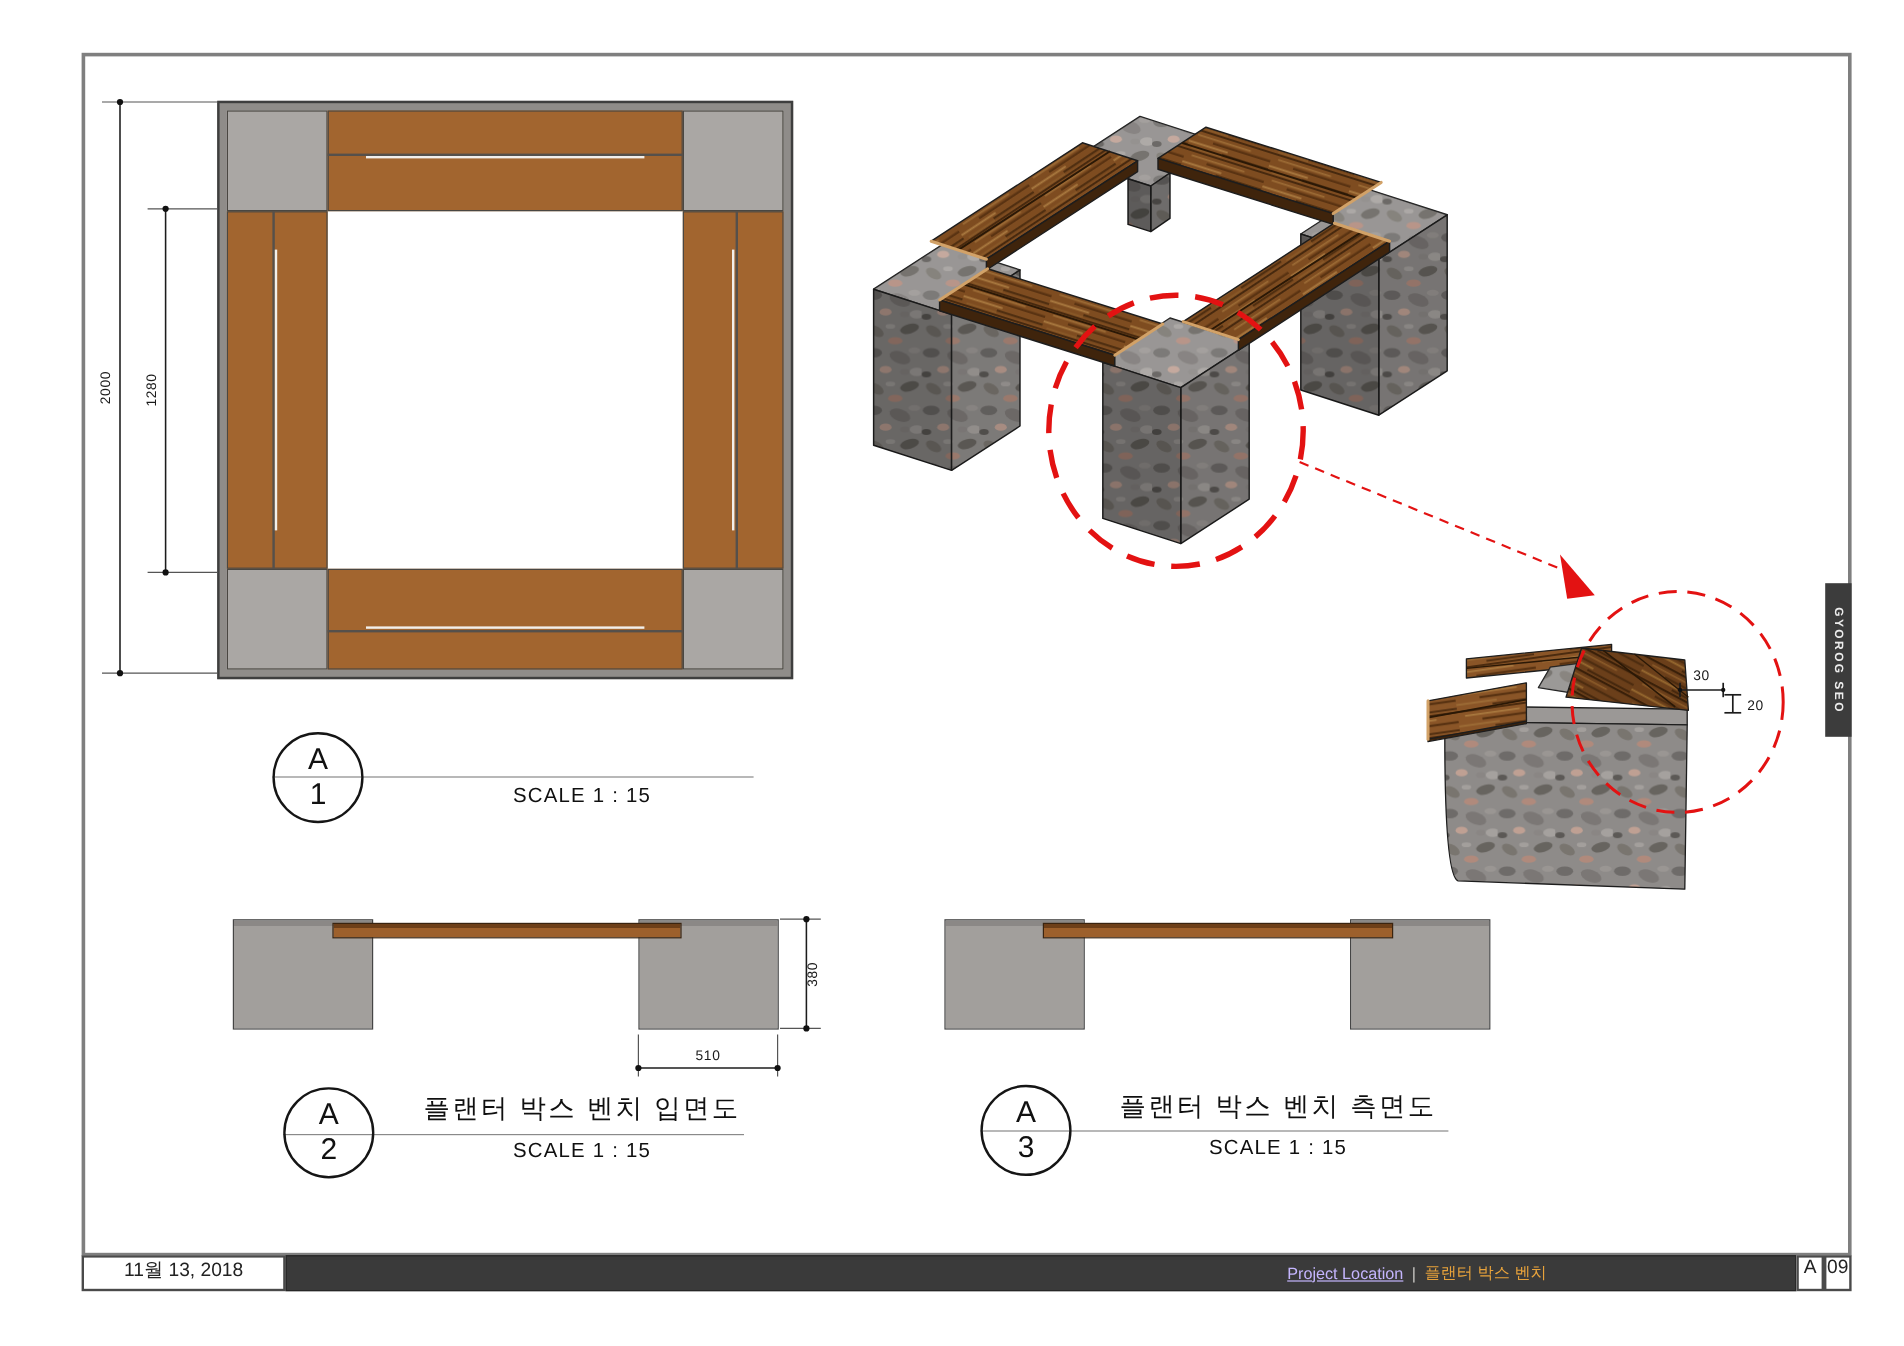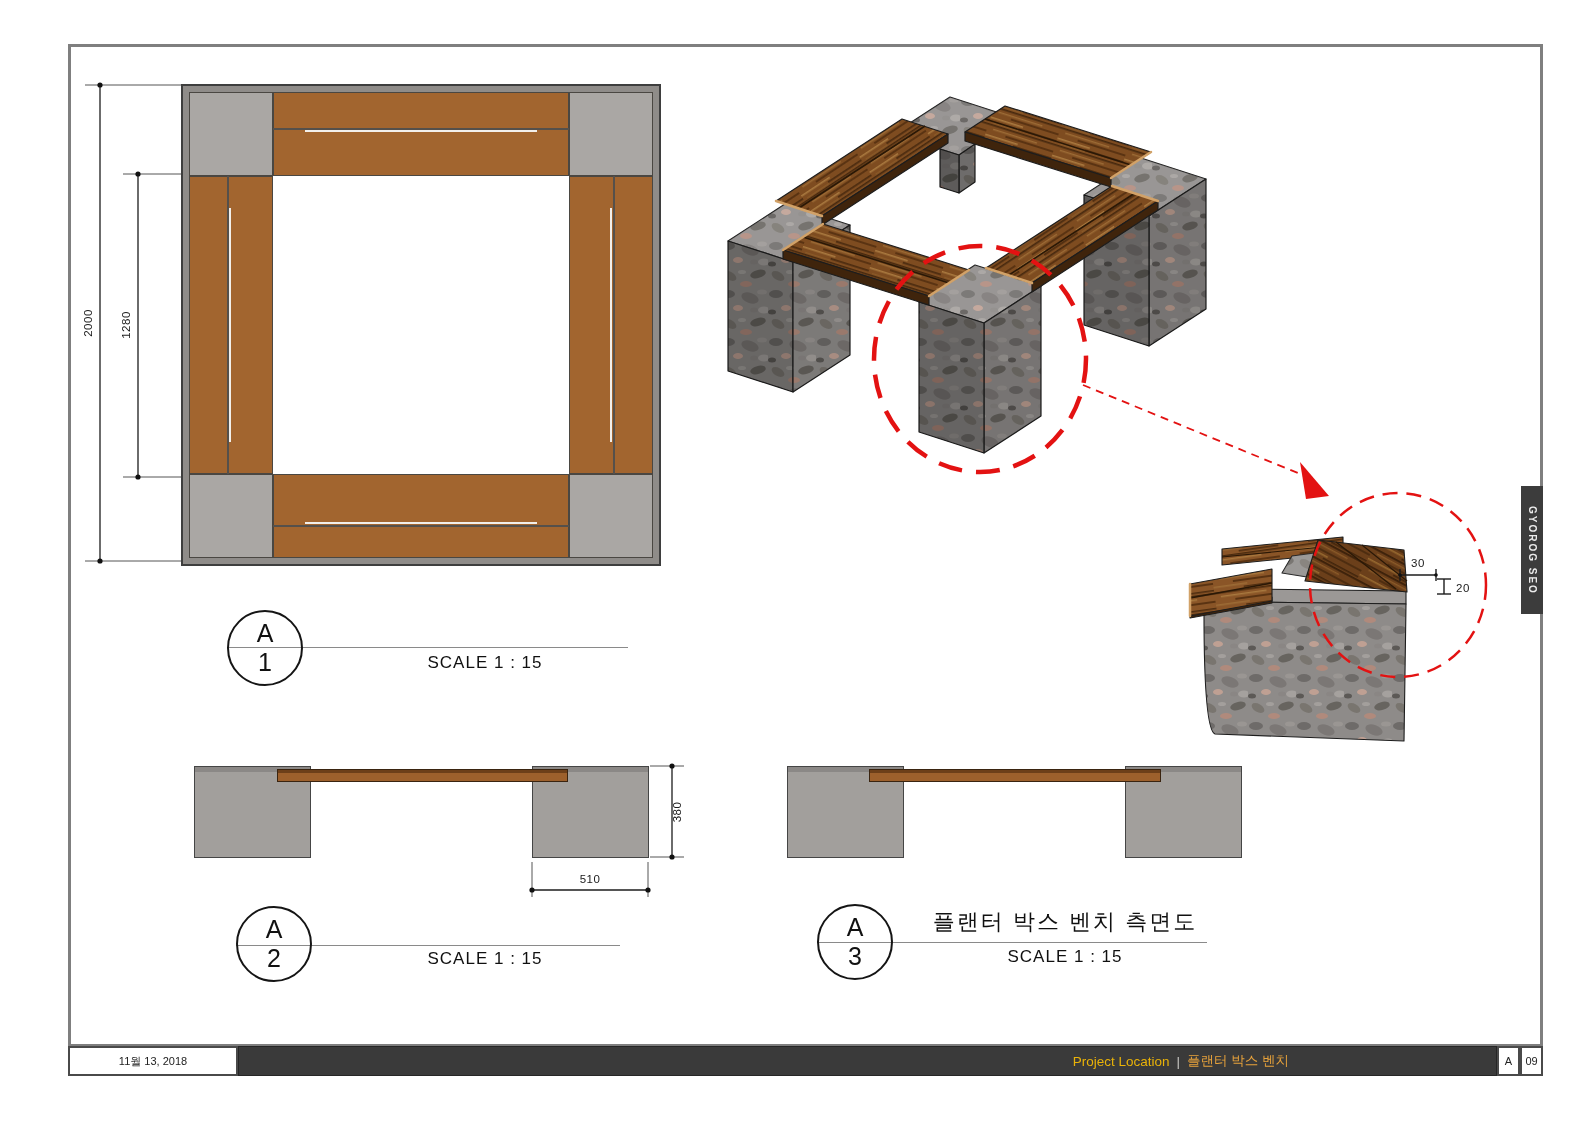--- a/index.html
+++ b/index.html
@@ -23,25 +23,25 @@
   
   .marker{width:76px;height:76px;border:2.5px solid #151515;border-radius:50%;box-sizing:border-box;
           display:flex;flex-direction:column;align-items:center;background:transparent;}
   .m-letter{height:34px;display:flex;align-items:flex-end;font-size:25px;color:#111;line-height:1;}
   .m-num{height:34px;display:flex;align-items:flex-start;font-size:25px;color:#111;line-height:1;padding-top:4px;}
   .marker-line{height:0;border-top:1.5px solid #8a8a8a;}
   .view-title{font-size:22px;letter-spacing:2px;color:#101010;text-align:center;white-space:nowrap;}
   .view-scale{font-size:17px;letter-spacing:1px;color:#101010;text-align:center;white-space:nowrap;}
   
   #footer-bar{left:68px;top:1046px;width:1475px;height:30px;}
-  .f-box{background:#ffffff;border:2px solid #4a4a4a;box-sizing:border-box;display:flex;align-items:center;justify-content:center;
-         font-size:11px;color:#222;}
+  .f-box{background:#ffffff;border:2px solid #4a4a4a;box-sizing:border-box;display:flex;align-items:flex-start;justify-content:center;
+         font-size:16px;color:#222;}
   #footer-dark{background:#3a3a3a;border:1px solid #262626;box-sizing:border-box;display:flex;align-items:center;
                justify-content:flex-end;padding-right:207px;gap:7px;}
-  #footer-dark .proj-label{color:#eab308;font-size:13.5px;}
+  #footer-dark .proj-label{color:#c4b5fd;font-size:13.5px;text-decoration:underline;}
   #footer-dark .proj-sep{color:#c9c7c4;font-size:13.5px;}
   #footer-dark .proj-name{color:#e7a23b;font-size:13.5px;}
   
   #side-tab{left:1521px;top:486px;width:22px;height:128px;background:#3c3c3c;display:flex;align-items:center;justify-content:center;}
   #side-tab span{writing-mode:vertical-rl;font-size:10px;font-weight:bold;letter-spacing:2px;color:#ececec;white-space:nowrap;}
   
   #overlay{left:0;top:0;width:1587px;height:1122px;pointer-events:none;}
   .dimtxt{font-family:"Liberation Sans",sans-serif;font-size:11.5px;fill:#1a1a1a;letter-spacing:0.5px;}
 </style>
 </head>
@@ -85,20 +85,21 @@
     <span class="m-letter">A</span>
     <span class="m-num">1</span>
   </div>
   <div class="abs view-scale" style="left:330px;top:653px;width:310px;">SCALE 1 : 15</div>
 
   <div class="abs marker-line" style="left:236px;top:945px;width:384px;"></div>
   <div class="abs marker" style="left:236px;top:906px;">
     <span class="m-letter">A</span>
     <span class="m-num">2</span>
   </div>
+  <div class="abs view-title" style="left:335px;top:909px;width:300px;">플랜터 박스 벤치 입면도</div>
   <div class="abs view-scale" style="left:335px;top:949px;width:300px;">SCALE 1 : 15</div>
 
   <div class="abs marker-line" style="left:817px;top:942px;width:390px;"></div>
   <div class="abs marker" style="left:817px;top:904px;">
     <span class="m-letter">A</span>
     <span class="m-num">3</span>
   </div>
   <div class="abs view-title" style="left:915px;top:907px;width:300px;">플랜터 박스 벤치 측면도</div>
   <div class="abs view-scale" style="left:915px;top:947px;width:300px;">SCALE 1 : 15</div>
 

